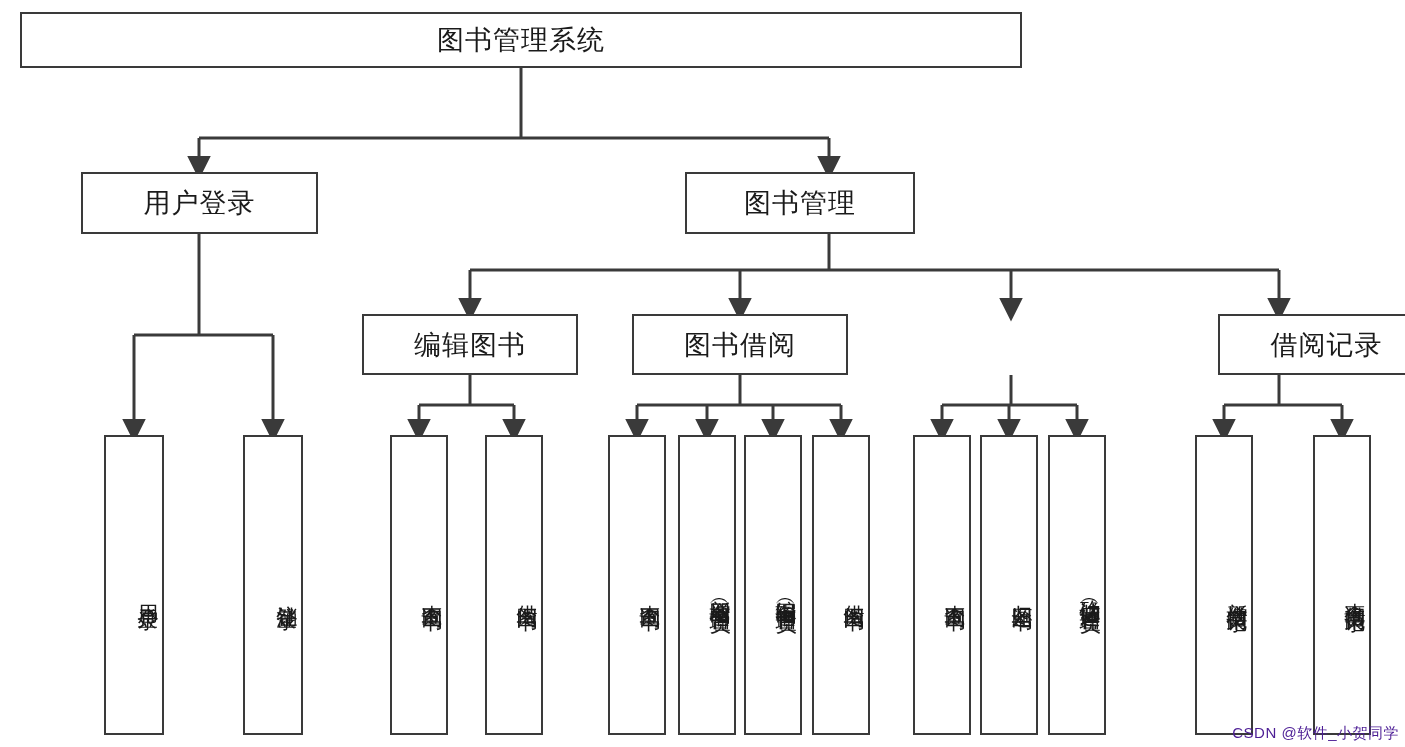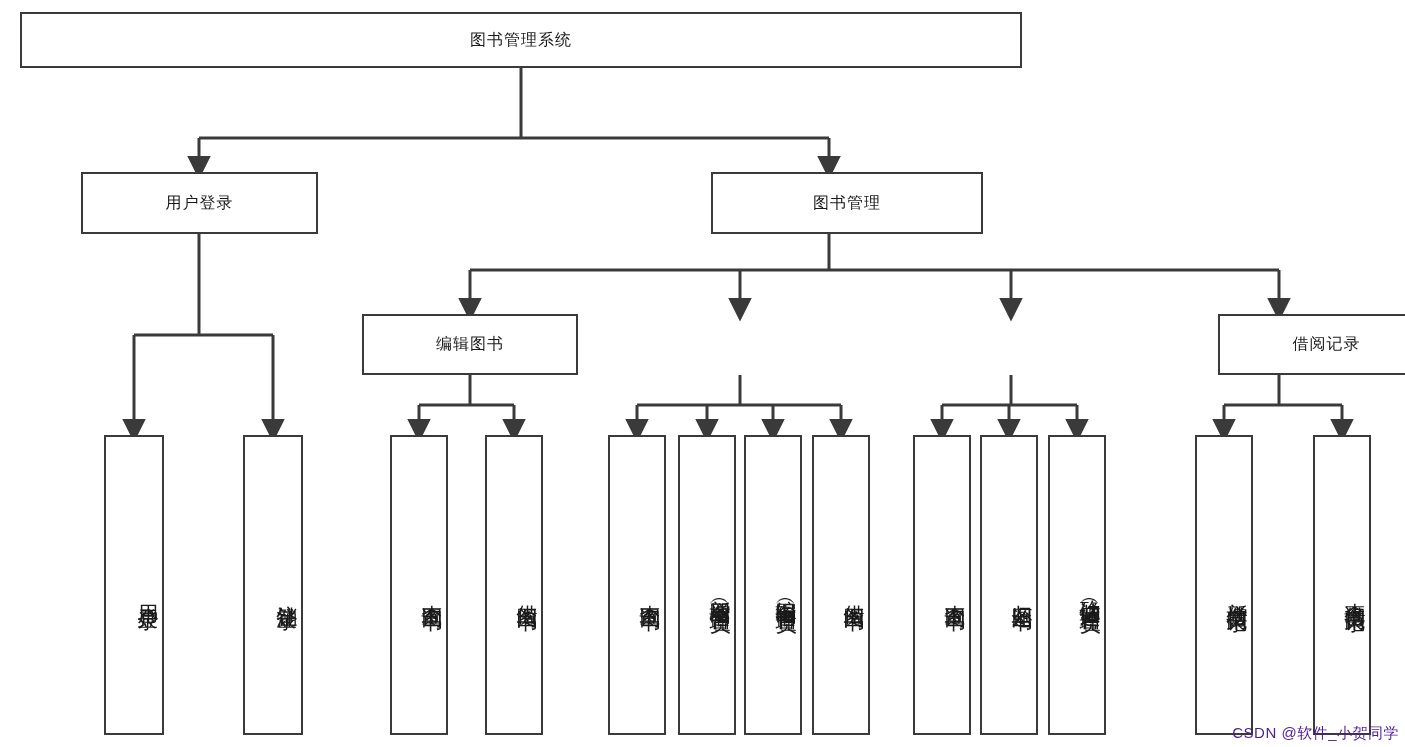--- a/index.html
+++ b/index.html
@@ -3,21 +3,21 @@
 <meta charset="utf-8">
 <style>
   html,body{margin:0;padding:0;background:#ffffff;}
   body{font-family:"Liberation Sans","DejaVu Sans",sans-serif;}
   #canvas{position:relative;width:1405px;height:747px;background:#ffffff;overflow:hidden;}
   svg.connectors{position:absolute;left:0;top:0;width:1405px;height:747px;pointer-events:none;}
 
   .node{position:absolute;box-sizing:border-box;background:#ffffff;
         border:2.5px solid #3a3a3a;display:flex;align-items:center;justify-content:center;
         color:#1a1a1a;}
-  .node.h{font-size:16px;letter-spacing:1px;}
+  .node.h{font-size:27px;letter-spacing:1px;}
   .node.v{writing-mode:vertical-rl;text-orientation:upright;font-size:21px;
           letter-spacing:2px;padding-top:14px;align-items:flex-start;justify-content:center;}
   .node.v span{writing-mode:vertical-rl;text-orientation:upright;display:block;}
 
   #watermark{position:absolute;right:6px;bottom:4px;font-size:15px;color:#4c1d95;
              letter-spacing:.5px;white-space:nowrap;margin-top:32px;}
 </style>
 </head>
 <body>
 
@@ -70,23 +70,24 @@
       <path d="M1279,375 L1279,405"></path>
       <path d="M1224,405 L1342,405"></path>
       <path d="M1224,405 L1224,423" marker-end="url(#arrow)"></path>
       <path d="M1342,405 L1342,423" marker-end="url(#arrow)"></path>
     </g>
   </svg>
 
   <div class="node h" style="left:20px;top:12px;width:1002px;height:56px;">图书管理系统</div>
 
   <div class="node h" style="left:81px;top:172px;width:237px;height:62px;">用户登录</div>
-  <div class="node h" style="left:711px;top:172px;width:272px;height:62px;">图书管理</div>
+  <div class="node h" style="left:685px;top:172px;width:230px;height:62px;">图书管理</div>
 
   <div class="node h" style="left:362px;top:314px;width:216px;height:61px;">编辑图书</div>
+  <div class="node h" style="left:632px;top:314px;width:216px;height:61px;">图书借阅</div>
   <div class="node h" style="left:1171px;top:314px;width:217px;height:61px;margin-left:47px;">借阅记录</div>
 
   <div class="node v" style="left:104px;top:435px;width:60px;height:300px;">
     <span>用户登录</span>
   </div>
   <div class="node v" style="left:243px;top:435px;width:60px;height:300px;">
     <span>注销登录</span>
   </div>
 
   <div class="node v" style="left:390px;top:435px;width:58px;height:300px;">

